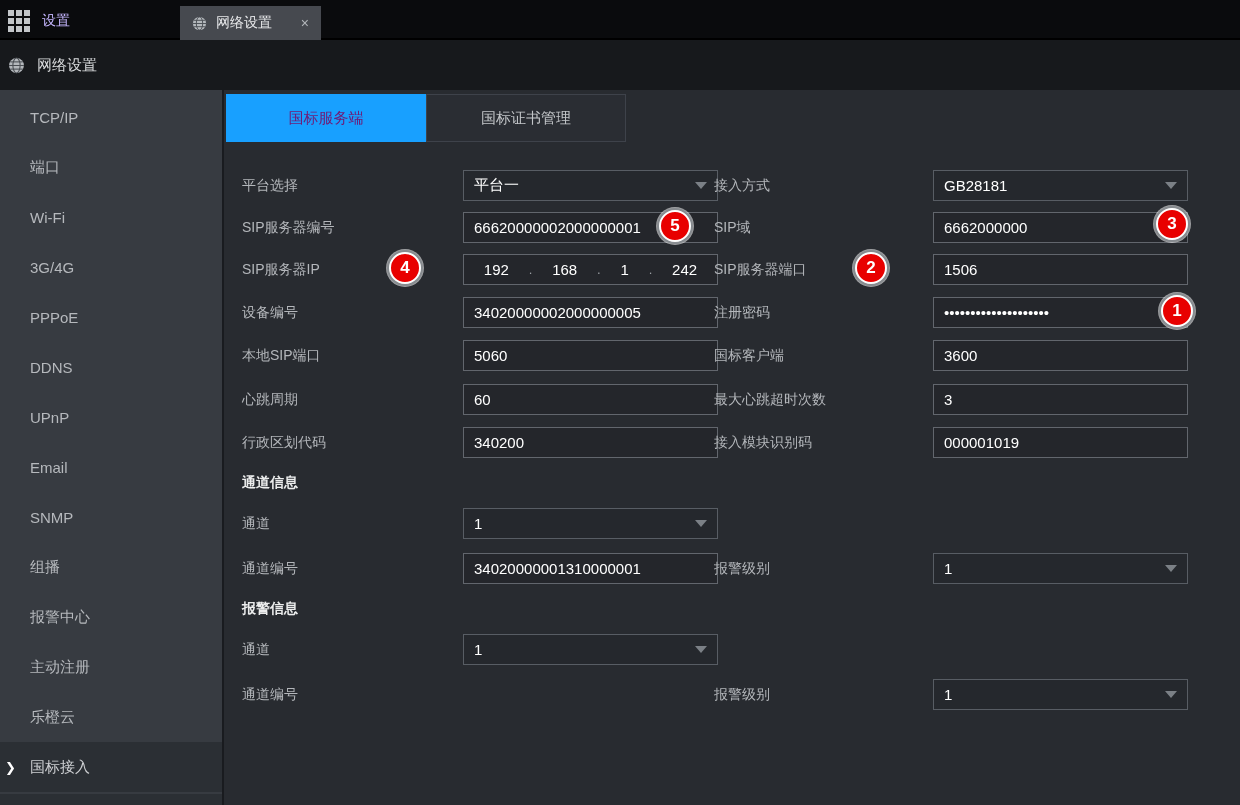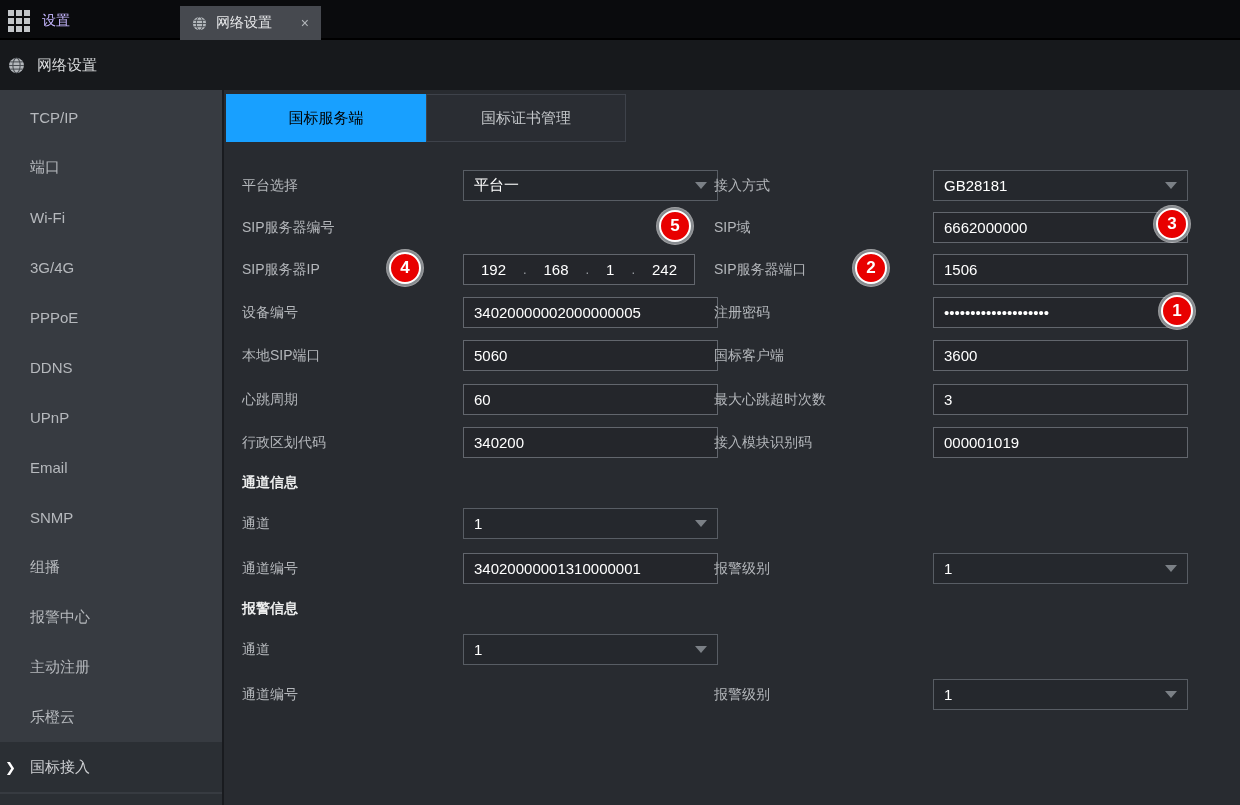--- a/index.html
+++ b/index.html
@@ -32,38 +32,38 @@
   .side-item.selected .chev { position:absolute; left:5px; top:50%; transform:translateY(-50%);
                color:#ffffff; font-size:13px; font-weight:bold; }
   .side-bottom-strip { position:absolute; left:0; top:704px; width:222px; height:11px; background:#2b2f34; }
 
   
   .panel { position:absolute; left:222px; top:90px; width:1018px; height:715px;
            background:#282b30; border-left:2px solid #191b1f; }
   .tabs { position:absolute; left:2px; top:4px; display:flex; }
   .gbtab { width:200px; height:48px; display:flex; align-items:center; justify-content:center;
            font-size:15px; color:#c3c6c9; background:#2a2d33; border:1px solid #3e424a; cursor:pointer; }
-  .gbtab.active { background:#18a0ff; color:#000000; border:none; }
+  .gbtab.active { background:#18a0ff; color:#701a75; border:none; }
 
   .row { position:absolute; left:0; width:1018px; height:31px; }
   .lbl { position:absolute; top:0; height:31px; display:flex; align-items:center;
          font-size:14px; color:#b4b7bb; }
   .c1l { left:18px; }  .c2l { left:490px; }
   .fld { position:absolute; top:0; width:255px; height:31px;margin-left:33px; }
   .c1f { left:206px; } .c2f { left:676px; }
 
   input.tbox { width:255px; height:31px; background:#24262b; border:1px solid #62666d;
                color:#ffffff; font-size:15px; padding:0 10px;
                font-family:"Liberation Sans","DejaVu Sans",sans-serif; }
   .dropdown { width:255px; height:31px; background:#25282d; border:1px solid #585d64;
               display:flex; align-items:center; padding:0 10px; cursor:pointer; }
   .dropdown .val { color:#ffffff; font-size:15px; }
   .tri { margin-left:auto; width:0; height:0; border-left:6px solid transparent;
          border-right:6px solid transparent; border-top:7px solid #7b8086; }
-  .ipbox { width:232px; height:31px; background:#24262b; border:1px solid #62666d;
+  .ipbox { width:255px; height:31px; background:#24262b; border:1px solid #62666d;
            display:flex; align-items:center; justify-content:space-evenly; }
   .ipbox .oct { color:#ffffff; font-size:15px; }
   .ipbox .dot { color:#9a9ea3; font-size:13px; }
 
   .section-title { position:absolute; left:18px; height:20px; display:flex; align-items:center;
                    font-size:14px; font-weight:bold; color:#eceded; }
 
   .badge { position:absolute; width:32px; height:32px; border-radius:50%;
            background:#e80000; border:2px solid #ffffff;
            box-shadow:0 0 0 2px rgba(130,135,140,.85), 0 0 0 3px rgba(255,255,255,.55);
@@ -148,20 +148,23 @@
     </div>
     <span class="lbl c2l">接入方式</span>
     <div class="fld c2f dropdown">
       <span class="val">GB28181</span>
       <span class="tri"></span>
     </div>
   </div>
 
   <div class="row" style="top:122px">
     <span class="lbl c1l">SIP服务器编号</span>
+    <div class="fld c1f">
+      <input class="tbox" value="66620000002000000001" style="">
+    </div>
     <span class="lbl c2l">SIP域</span>
     <div class="fld c2f">
       <input class="tbox" value="6662000000" style="">
     </div>
   </div>
 
   <div class="row" style="top:164px">
     <span class="lbl c1l">SIP服务器IP</span>
     <div class="fld c1f ipbox">
       <span class="oct">192</span>

